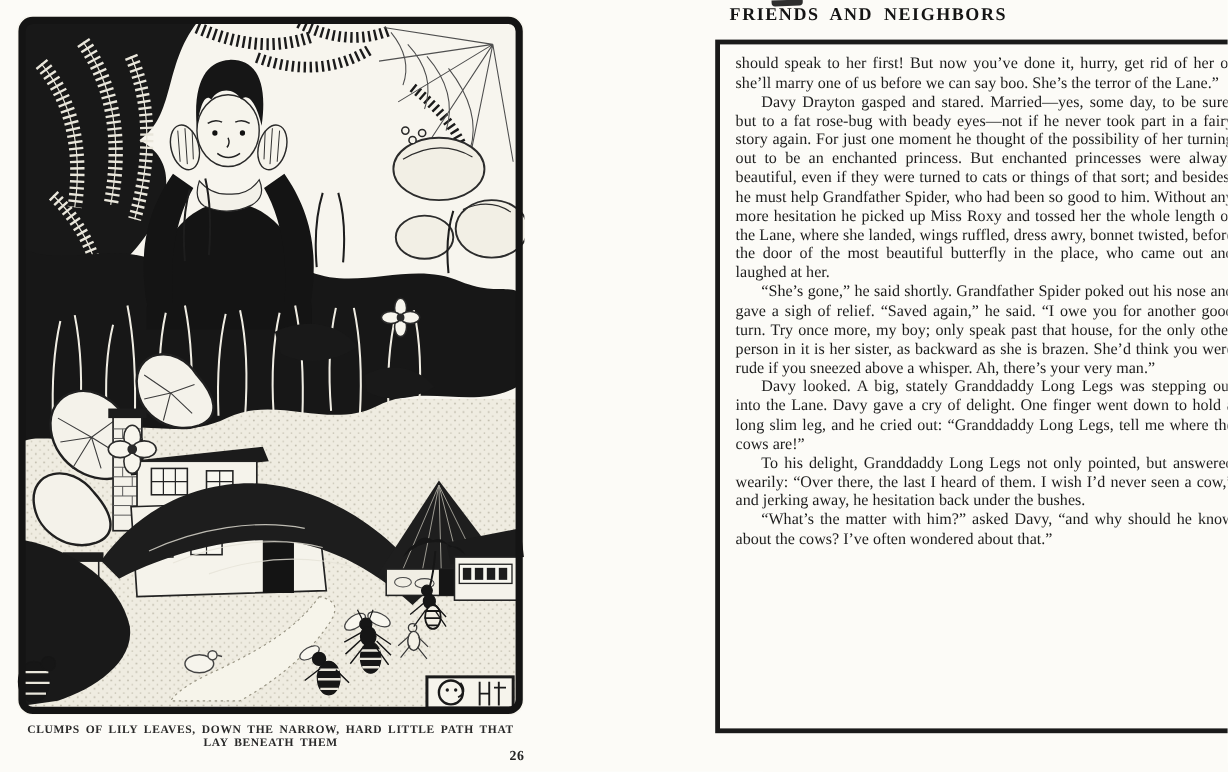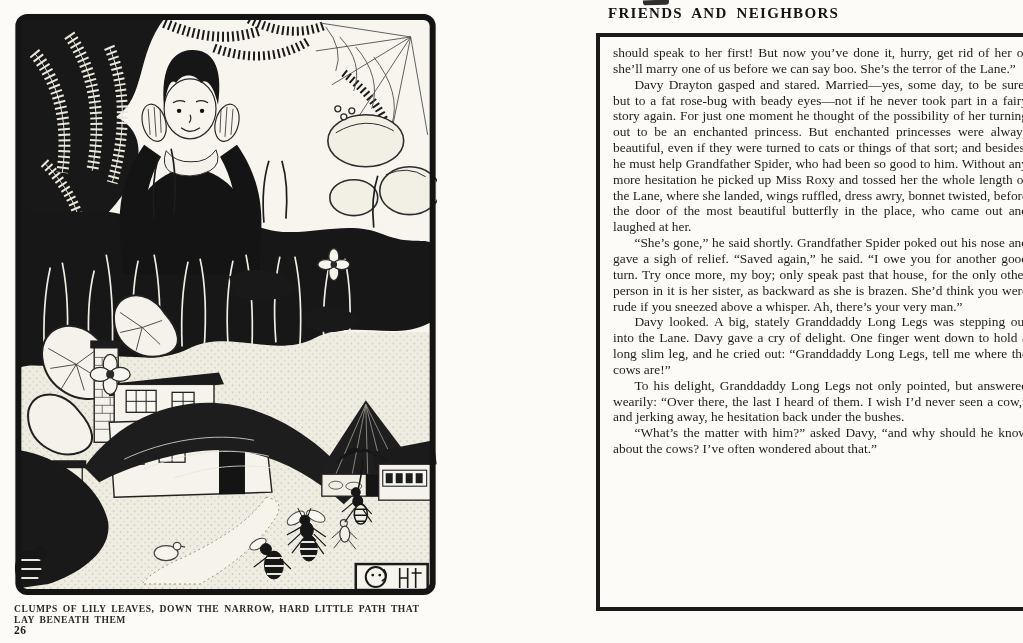--- a/index.html
+++ b/index.html
@@ -4,25 +4,25 @@
 <style>
   html,body{margin:0;padding:0;}
   body{width:1023px;height:643px;background:#fdfdfa;overflow:hidden;
        font-family:"Liberation Serif", serif;color:#1b1b1b;}
   .spread{position:relative;width:1023px;height:643px;background:#fcfbf7;}
 
   
   .left-page{position:absolute;left:0;top:0;width:590px;height:643px;}
   .illo-figure{position:absolute;left:14px;top:13px;width:423px;margin:0;}
   .illo{display:block;width:423px;height:583px;}
-  .illo-caption{display:block;width:423px;margin-top:7px;text-align:left;
+  .illo-caption{display:block;width:423px;margin-top:7px;text-align:center;
       font-size:9.6px;font-weight:bold;letter-spacing:.55px;word-spacing:2px;
       color:#2a2a2a;font-family:"Liberation Serif",serif;}
   .pagenum{position:absolute;font-size:11.5px;font-weight:bold;color:#222;
-      text-align:left;letter-spacing:.5px;}
+      text-align:right;letter-spacing:.5px;}
   .pagenum.left{left:14px;width:423px;top:624px;}
 
   
   .right-page{position:absolute;left:590px;top:0;width:433px;height:643px;}
   .smudge{position:absolute;left:53px;top:0;width:26px;height:5px;
       background:#2e2e2e;border-radius:0 0 3px 3px;transform:rotate(-2deg);}
   .running-header{position:absolute;left:18px;top:5px;margin:0;
       font-size:15px;font-weight:bold;letter-spacing:1.3px;word-spacing:4px;
       color:#141414;font-family:"Liberation Serif",serif;}
   .text-frame{position:absolute;left:6px;top:33px;width:449px;height:578px;

